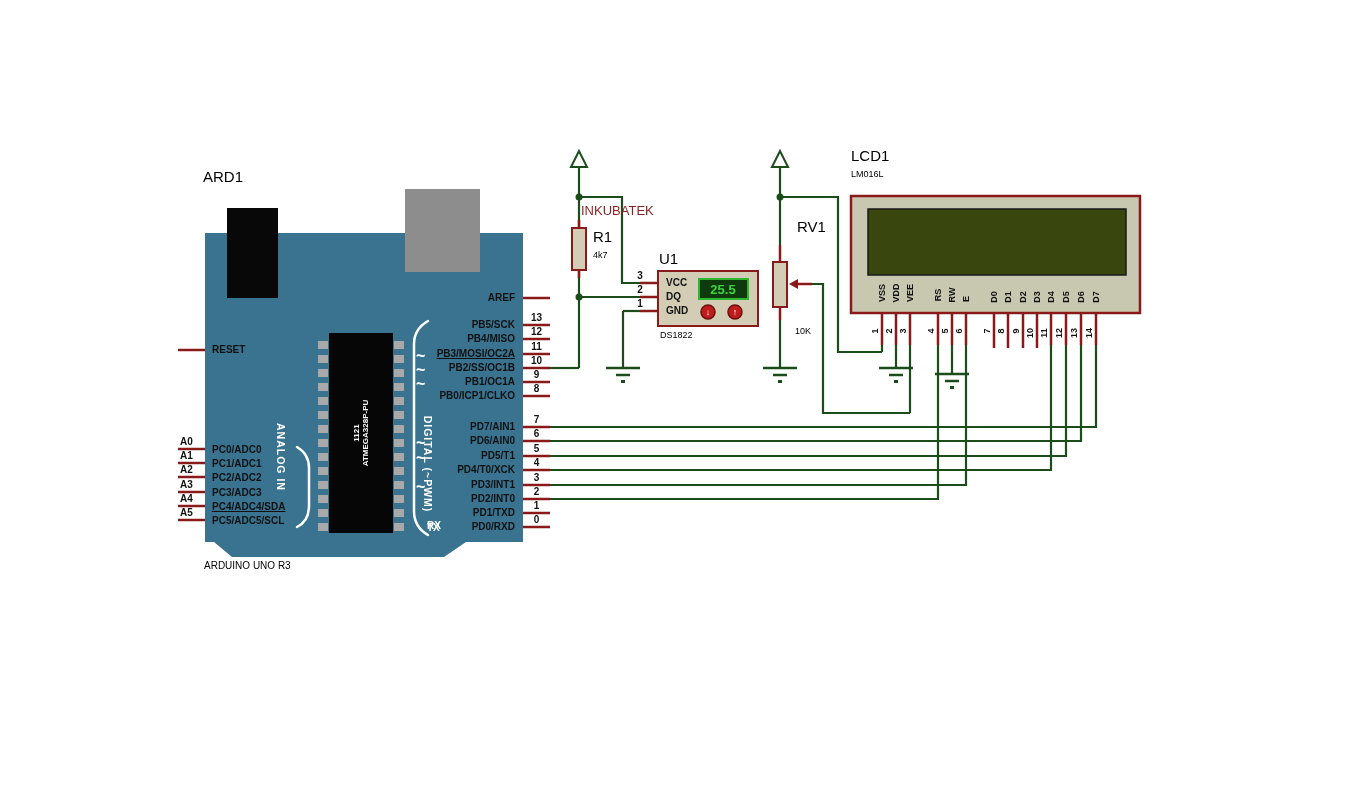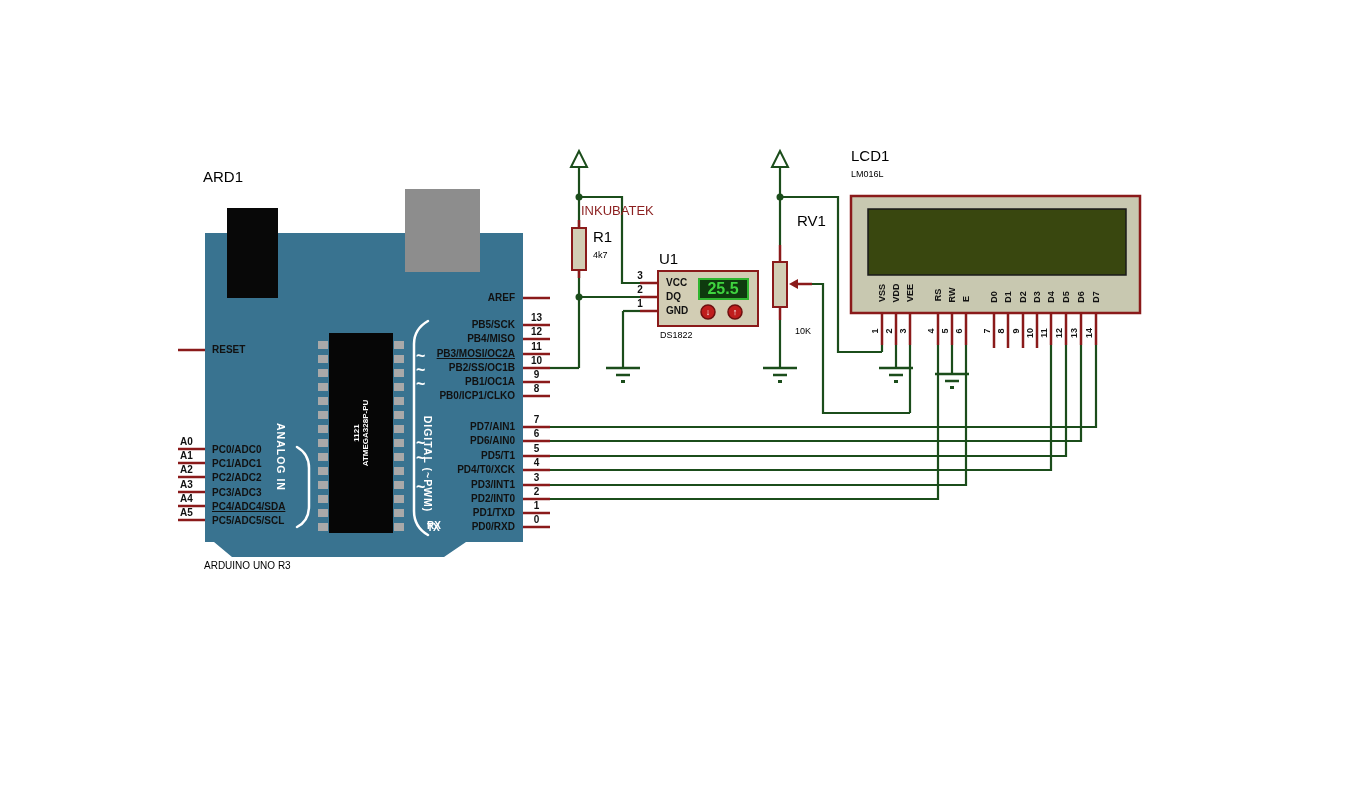--- a/index.html
+++ b/index.html
@@ -14,21 +14,21 @@
   .num{font-size:10px;font-weight:600;width:27px;text-align:center;line-height:13px;}
   .wht{color:#fff;font-weight:bold;}
   .rot-ccw{transform:translate(-50%,-50%) rotate(-90deg);}
   .rot-cw{transform:translate(-50%,-50%) rotate(90deg);}
   .ctr{transform:translate(-50%,-50%);}
   .netlbl{font-size:13px;font-weight:normal;color:#8b1f1f;}
   .lcdpin{font-size:9px;font-weight:600;}
   .lcdnum{font-size:9px;font-weight:600;}
   .chiptxt{font-size:8px;font-weight:bold;color:#fff;text-align:center;line-height:9px;}
   .grouplbl{font-size:10.5px;letter-spacing:1px;}
-  .disp{font-size:16px;font-weight:bold;color:#3fd43f;}
+  .disp{font-size:13px;font-weight:bold;color:#3fd43f;}
   .btnglyph{font-size:9px;color:#fff;font-weight:bold;}
 </style>
 </head>
 <body>
 
 <div id="canvas">
 
 <svg id="wires" width="1349" height="792" viewBox="0 0 1349 792">
 
   <path d="M205 233 H523 V542 H466 L444 557 H232 L214 542 H205 Z" fill="#397390"></path>
@@ -196,21 +196,21 @@
   </g>
 </svg>
 
 <span class="t ref" style="left:203px;top:168px;">ARD1</span>
 <span class="t sub" style="left:204px;top:560px;font-size:10px;">ARDUINO UNO R3</span>
 <span class="t netlbl" style="left:581px;top:203px;">INKUBATEK</span>
 <span class="t ref" style="left:593px;top:228px;">R1</span>
 <span class="t sub" style="left:593px;top:250px;">4k7</span>
 <span class="t ref" style="left:659px;top:250px;">U1</span>
 <span class="t sub" style="left:660px;top:330px;">DS1822</span>
-<span class="t ref" style="left:797px;top:212px;text-align:right;">RV1</span>
+<span class="t ref" style="left:797px;top:218px;text-align:right;">RV1</span>
 <span class="t sub" style="left:795px;top:326px;">10K</span>
 <span class="t ref" style="left:851px;top:147px;">LCD1</span>
 <span class="t sub" style="left:851px;top:169px;">LM016L</span>
 
 <span class="t disp ctr" style="left:723px;top:289px;">25.5</span>
 <span class="t btnglyph ctr" style="left:708px;top:312px;">↓</span>
 <span class="t btnglyph ctr" style="left:735px;top:312px;">↑</span>
 
 <div class="t chiptxt rot-ccw" style="left:361px;top:433px;">
   <div>1121</div>

